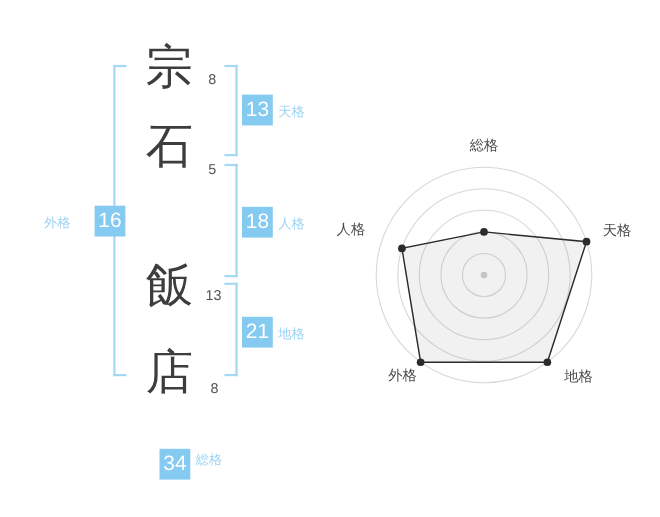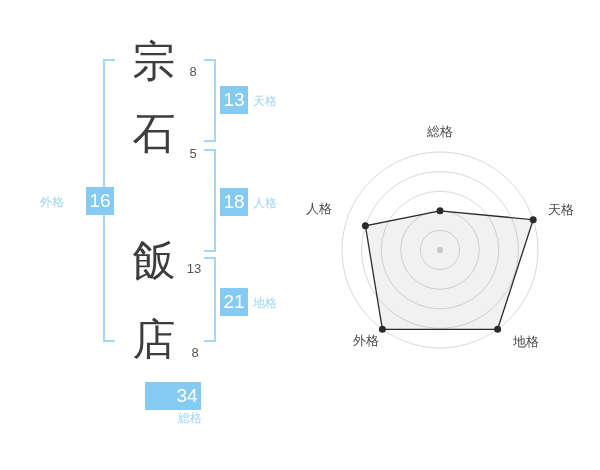--- a/index.html
+++ b/index.html
@@ -54,21 +54,21 @@
 
   <div class="valbox" style="left:220px;top:188px;">18</div>
   <div class="vallabel" style="left:253px;top:196px;">人格</div>
 
   <div class="valbox" style="left:220px;top:288px;">21</div>
   <div class="vallabel" style="left:253px;top:296px;">地格</div>
 
   <div class="vallabel right-align" style="left:30px;top:195px;width:34px;">外格</div>
   <div class="valbox" style="left:86px;top:187px;">16</div>
 
-  <div class="valbox" style="left:145px;top:382px;padding-left:28px;">34</div>
+  <div class="valbox" style="left:145px;top:408px;">34</div>
   <div class="vallabel" style="left:178px;top:411px;">総格</div>
 
   <svg id="radar-svg" width="300" height="300" viewBox="0 0 300 300">
       <circle cx="150" cy="150" r="19.6" fill="none" stroke="#d8d8d8" stroke-width="1"></circle>
       <circle cx="150" cy="150" r="39.2" fill="none" stroke="#d8d8d8" stroke-width="1"></circle>
       <circle cx="150" cy="150" r="58.8" fill="none" stroke="#d8d8d8" stroke-width="1"></circle>
       <circle cx="150" cy="150" r="78.4" fill="none" stroke="#d8d8d8" stroke-width="1"></circle>
       <circle cx="150" cy="150" r="98" fill="none" stroke="#d8d8d8" stroke-width="1"></circle>
       <polygon points="150.0,110.8 243.2,119.7 207.6,229.3 92.4,229.3 75.4,125.8" fill="rgba(120,120,120,0.10)" stroke="#2b2b2b" stroke-width="1.3"></polygon>
       <circle cx="150" cy="150" r="3" fill="#c4c4c4"></circle>

